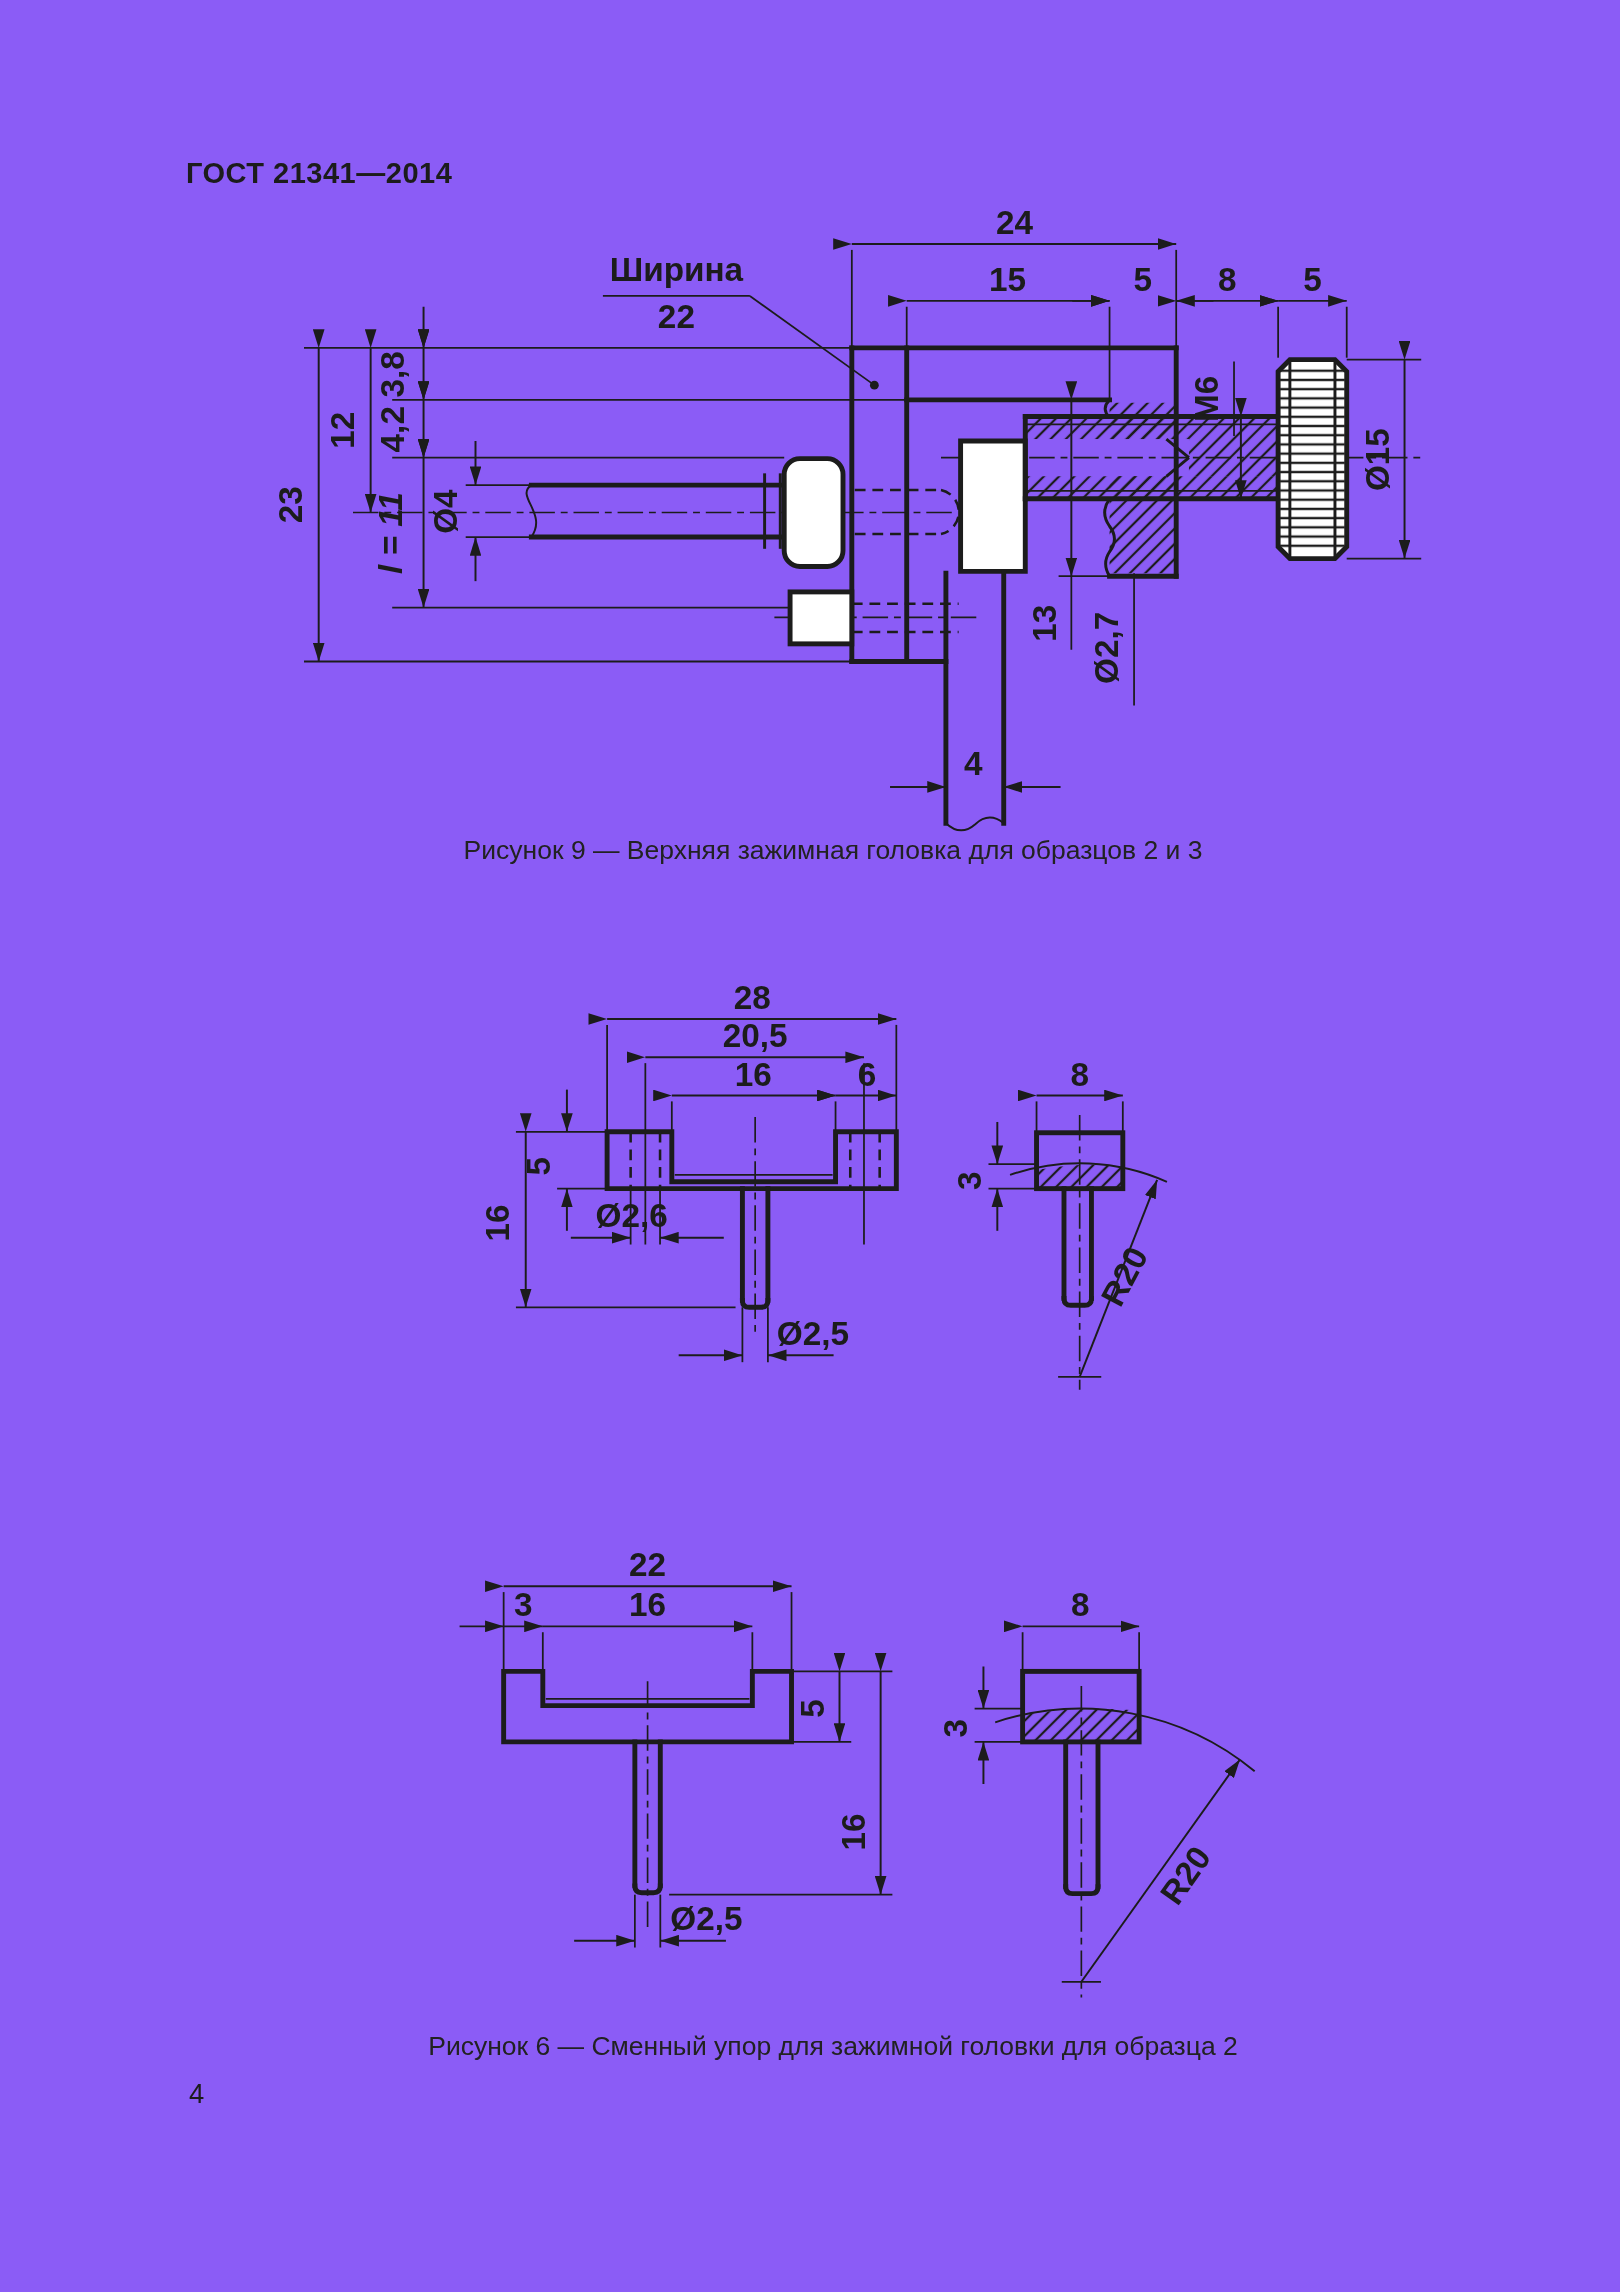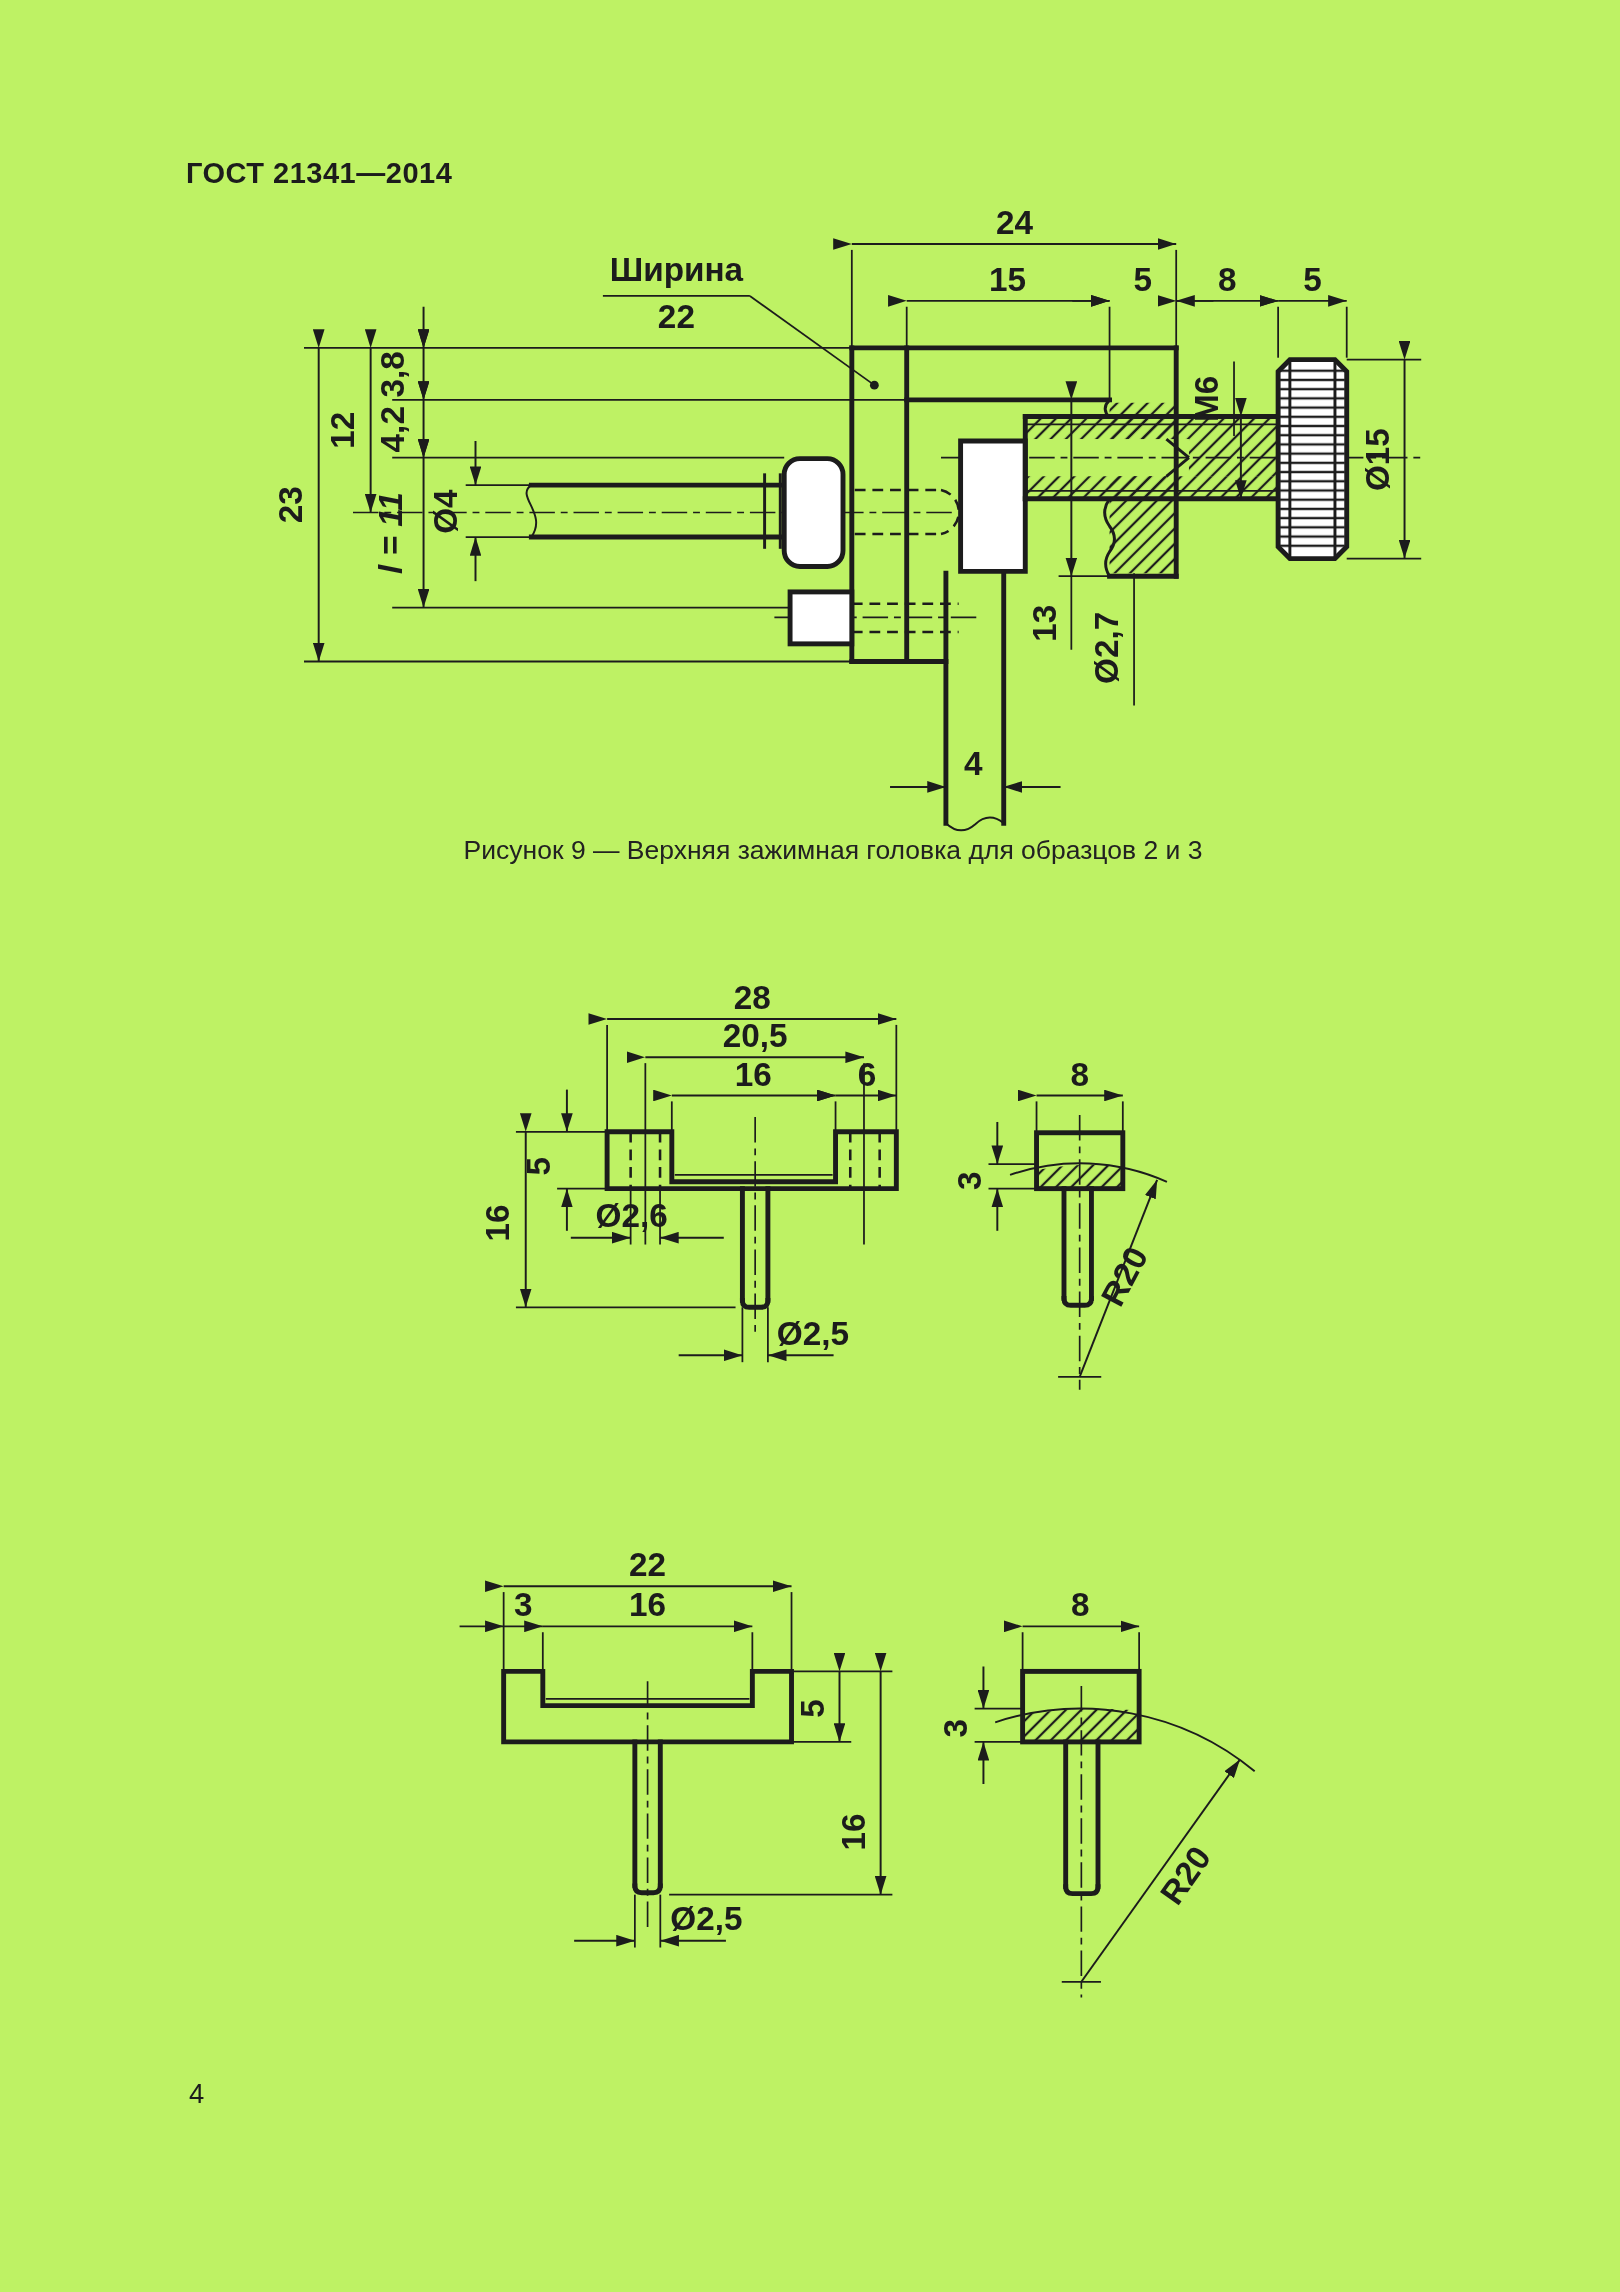--- a/index.html
+++ b/index.html
@@ -1,16 +1,16 @@
 <!DOCTYPE html>
 <html><head>
 <meta charset="utf-8">
 <style>
   html,body{margin:0;padding:0;background:#e8e8e8;}
-  #page{position:relative;width:1620px;height:2293px;background:#bef264;overflow:hidden;
+  #page{position:relative;width:1620px;height:2293px;background:#8b5cf6;overflow:hidden;
         font-family:"Liberation Sans", sans-serif;color:#1c1c1c;}
   .hdr{position:absolute;left:186px;top:157px;font-size:29px;font-weight:bold;letter-spacing:0.5px;}
   .cap{position:absolute;left:49px;width:1568px;text-align:center;font-size:26.5px;color:#222;}
   .pnum{position:absolute;left:189px;top:2078px;font-size:27.4px;}
   svg{position:absolute;overflow:visible;}
   svg text{font-family:"Liberation Sans", sans-serif;font-size:34px;font-weight:bold;fill:#1c1c1c;}
   .thin{stroke:#1c1c1c;stroke-width:1.8;fill:none;}
   .dim{stroke:#1c1c1c;stroke-width:2;fill:none;}
   .bold{stroke:#1c1c1c;stroke-width:5;fill:none;stroke-linecap:square;}
   .med{stroke:#1c1c1c;stroke-width:3;fill:none;}
@@ -317,16 +317,17 @@
       <text x="240" y="68">16</text>
       <text x="420" y="163" transform="rotate(-90 420 163)">5</text>
       <text x="462" y="289" transform="rotate(-90 462 289)">16</text>
       <text x="300" y="389">Ø2,5</text>
       <text x="682" y="68">8</text>
       <text x="566" y="183" transform="rotate(-90 566 183)">3</text>
       <text x="799" y="340" transform="rotate(-55 799 340)">R20</text>
     </g>
   </svg>
 
+  <div class="cap" style="top:2031px;">Рисунок 6 — Сменный упор для зажимной головки для образца 2</div>
 
   <div class="pnum">4</div>
 </div>
 
 
 </body></html>

